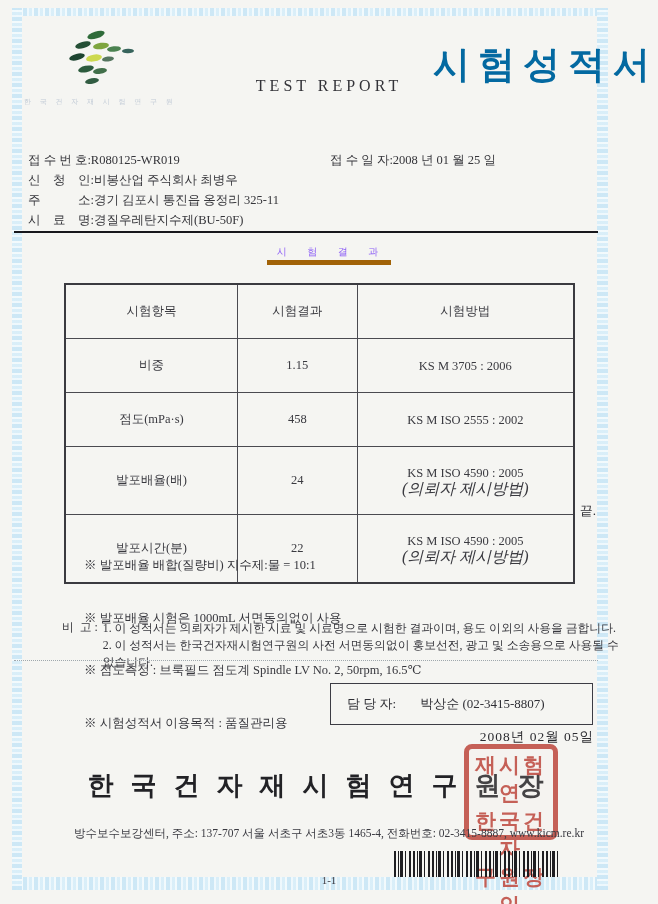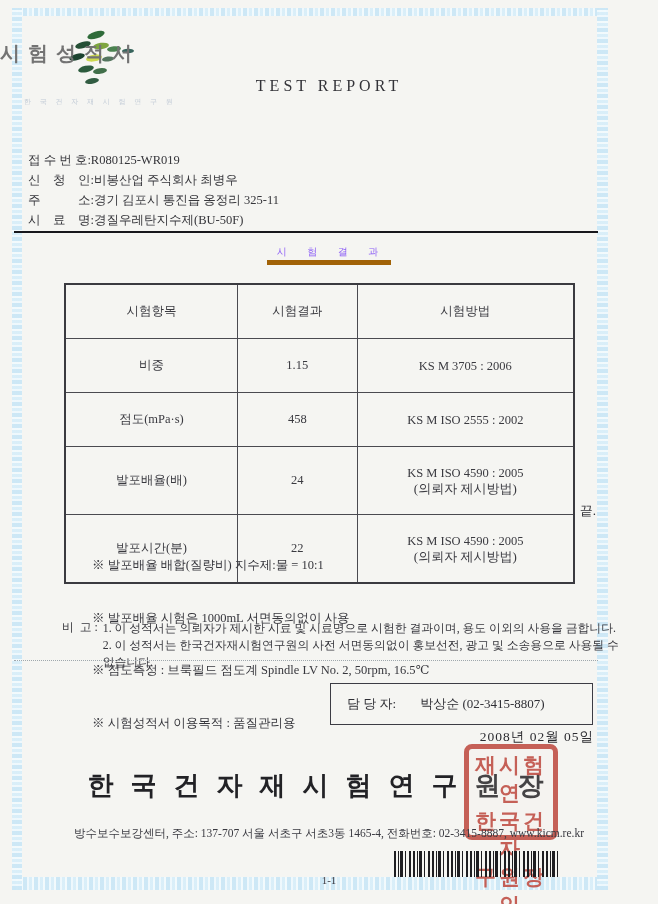--- a/index.html
+++ b/index.html
@@ -14,22 +14,22 @@
   .frame-v { background:repeating-linear-gradient(0deg,#cbe7f6 0 4px,#eef8fd 4px 6px,#d8eef9 6px 9px,#f2fafd 9px 11px); }
   .frame-top    { left:12px; top:8px;   width:596px; height:8px;  }
   .frame-bottom { left:12px; top:877px; width:596px; height:13px; }
   .frame-left   { left:12px; top:8px;   width:10px;  height:882px; }
   .frame-right  { left:597px;top:8px;   width:11px;  height:882px; }
 
   .logo { position:absolute; left:48px; top:28px; }
   .logo-caption { position:absolute; left:22px; top:97px; width:156px; text-align:center;
     font-size:7px; letter-spacing:3.5px; color:#c3ccd7; white-space:nowrap; }
 
-  .title-ko { position:absolute; top:40px; left:0; right:0; text-align:left;
-    font-size:20px; font-weight:bold; letter-spacing:8px; color:#737373; }
+  .title-ko { position:absolute; top:40px; left:0; right:0; text-align:right;
+    font-size:37px; font-weight:bold; letter-spacing:8px; color:#0369a1; }
   .title-en { position:absolute; top:77px; left:0; right:0; text-align:center;
     font-size:16px; letter-spacing:4px; color:#333338; }
 
   .info { position:absolute; left:28px; top:150px; right:52px; font-size:12.5px; }
   .info-row { position:relative; height:20px; line-height:20px; }
   .lbl { white-space:pre; }
   .info-right { position:absolute; left:302px; top:0; white-space:pre; }
 
   .thick-rule { position:absolute; left:14px; top:231px; width:584px; height:2px; background:#17171c; }
 
@@ -39,27 +39,27 @@
 
   table.results { position:absolute; left:64px; top:283px; width:511px;
     border-collapse:collapse; font-size:12.5px; color:#3a3a40; }
   table.results th, table.results td { border:1px solid #4a4a50; text-align:center;
     vertical-align:middle; font-weight:normal; padding:18px; }
   table.results { border:2px solid #3a3a40; }
   .col-item { width:170px; } .col-res { width:105px; } .col-meth { width:236px; }
   tr.hrow  { height:31px; }
   tr.row-s { height:41px; }
   tr.row-d { height:50px; }
-  .method-sub { font-size:13px; line-height:15px; }
+  .method-sub { font-size:16px; line-height:15px;font-style:italic; }
   .method-main { line-height:16px; }
 
   .end-mark { position:absolute; top:502px; right:62px; font-size:13px; color:#2f2f34; }
 
   .notes { position:absolute; left:84px; top:522px; font-size:12.5px; line-height:17.5px;
-    white-space:pre; color:#36363c;margin-left:8px; }
+    white-space:pre; color:#36363c; }
 
   .remarks { position:absolute; left:62px; top:620px; right:36px; display:flex;
     font-size:11.8px; color:#36363c; }
   .remark-label { white-space:pre; margin-right:5px; }
   .remark-lines div { line-height:17px; }
 
   .dotted-rule { position:absolute; left:14px; top:660px; width:584px;
     border-top:1px dotted #9fa8ad; }
 
   .contact-box { position:absolute; left:330px; top:683px; width:263px; height:42px;
@@ -120,20 +120,21 @@
     </svg>
   </div>
   <div class="logo-caption">한 국 건 자 재 시 험 연 구 원</div>
 
   <div class="title-ko">시험성적서</div>
   <div class="title-en">TEST REPORT</div>
 
   <div class="info">
     <div class="info-row">
       <span class="lbl">접 수 번 호</span><span>:</span><span>R080125-WR019</span>
+      <span class="info-right"><span class="lbl">접 수 일 자</span><span>:</span><span>2008 년 01 월 25 일</span></span>
     </div>
     <div class="info-row">
       <span class="lbl">신    청    인</span><span>:</span><span>비봉산업 주식회사  최병우</span>
     </div>
     <div class="info-row">
       <span class="lbl">주            소</span><span>:</span><span>경기 김포시 통진읍 옹정리 325-11</span>
     </div>
     <div class="info-row">
       <span class="lbl">시    료    명</span><span>:</span><span>경질우레탄지수제(BU-50F)</span>
     </div>

